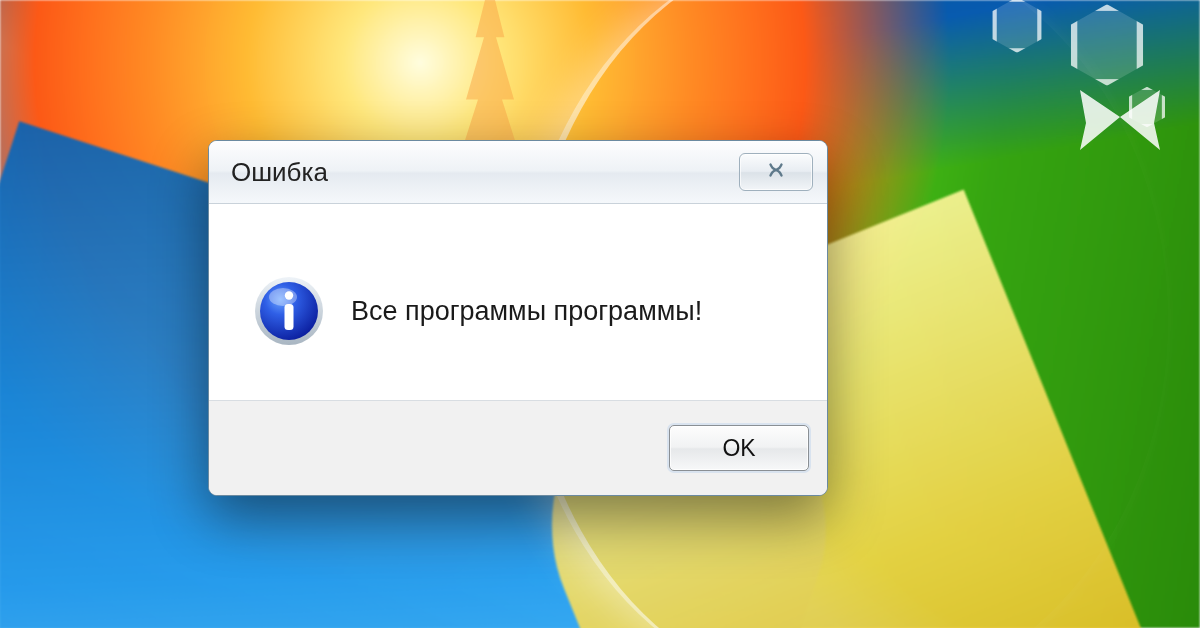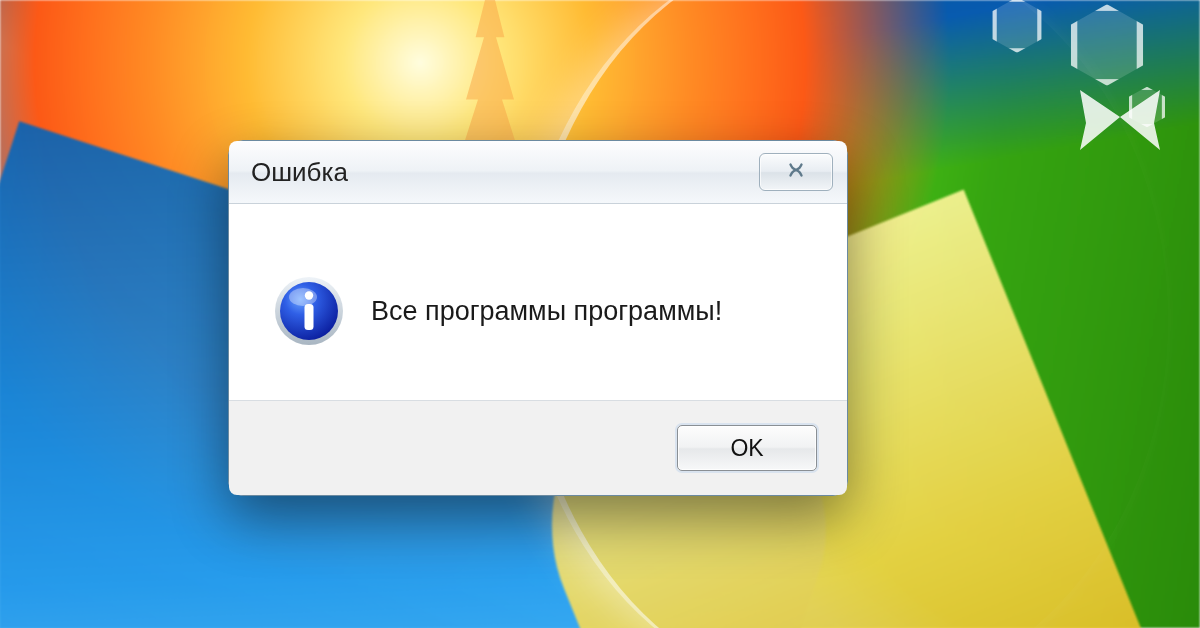--- a/index.html
+++ b/index.html
@@ -48,22 +48,22 @@
     border-top-right-radius:260px 180px;
     filter:blur(1px);opacity:.92;
   }
   .ribbon-yellow{
     position:absolute;right:120px;bottom:-160px;width:520px;height:520px;background:linear-gradient(180deg,#fff79a,#f6d648 60%,#e9bf23);
     transform:rotate(-22deg);border-top-left-radius:300px 220px;filter:blur(1px);opacity:.9;
   }
 
   
   .dialog{
-    position:absolute;left:228px;top:140px;width:618px;
-    background:#fff;border:1px solid #6b8aa0;border-radius:15px;
+    position:absolute;left:208px;top:140px;width:618px;
+    background:#fff;border:1px solid #6b8aa0;border-radius:9px;
     box-shadow:0 22px 55px rgba(0,0,0,.45);
   }
   .titlebar{
     display:flex;align-items:center;height:62px;padding:0 12px 0 22px;
     background:linear-gradient(#fdfdfe,#eef2f6 48%,#e5eaf0 52%,#f5f8fb);
     border-bottom:1px solid #c9d2da;border-radius:8px 8px 0 0;position:relative;
   }
   .titlebar .title{font-size:26px;color:#222;font-weight:400;}
   .close-btn{
     position:absolute;right:14px;top:12px;width:72px;height:36px;
@@ -75,21 +75,21 @@
   .close-btn svg{width:22px;height:22px;}
   .body{
     padding:48px 36px 30px 44px;display:flex;align-items:center;height:118px;
   }
   .info-icon{
     width:72px;height:72px;margin-right:26px;flex:0 0 auto;
   }
   .msg{font-size:27px;color:#1a1a1a;}
   .footer{
     height:94px;background:#f1f1f1;border-top:1px solid #d8dde2;border-radius:0 0 8px 8px;
-    display:flex;justify-content:flex-end;align-items:center;padding-right:30px;
+    display:flex;justify-content:flex-end;align-items:center;padding-right:18px;
   }
   .ok-btn{
     min-width:140px;height:46px;border:1px solid #8a8f94;border-radius:5px;
     background:linear-gradient(#fdfdfd,#f1f2f3 48%,#e6e8ea 52%,#f7f8f9);
     font-size:23px;color:#111;cursor:default;
     box-shadow:inset 0 0 0 1px rgba(255,255,255,.8), 0 0 0 2px rgba(80,150,230,.15);
     font-family:inherit;
   }
 </style>
 </head>

